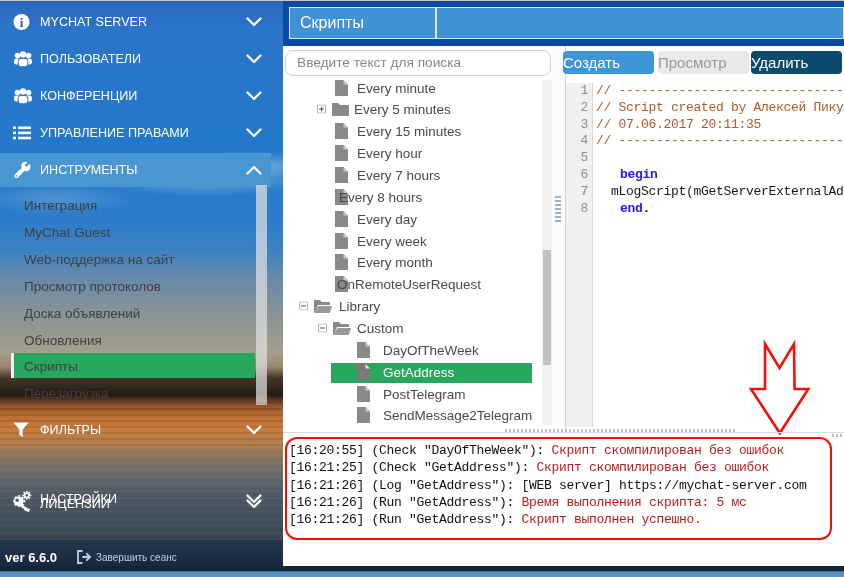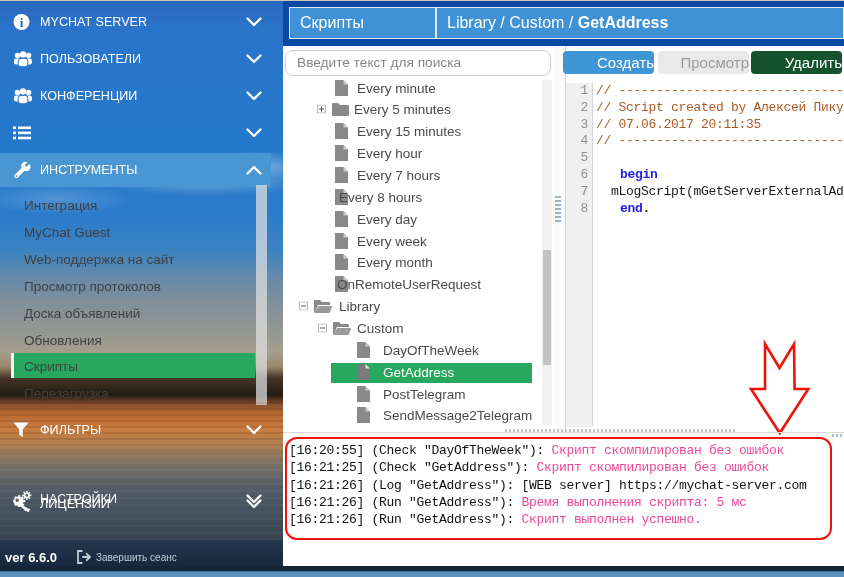--- a/index.html
+++ b/index.html
@@ -58,36 +58,36 @@
   #gutline{left:592px;top:83px;width:1px;height:344px;background:#d8d8d8;}
   #gutnums{left:566px;top:83px;width:22px;text-align:right;color:#909090;
     font-family:"Liberation Mono",monospace;font-size:13px;letter-spacing:-.3px;line-height:16.8px;}
   #code{left:596px;top:83px;width:248px;height:344px;overflow:hidden;
     font-family:"Liberation Mono",monospace;font-size:13px;letter-spacing:-.3px;line-height:16.8px;
     white-space:pre;color:#1a1a1a;}
   .cmt{color:#ad5c28;}
   .kw{color:#2020dd;font-weight:bold;padding-left:24px;}
   
   .btn{position:absolute;top:51px;height:23px;border-radius:4px;color:#fff;
-    font-size:15px;text-align:right;line-height:23px;}
+    font-size:15px;text-align:left;line-height:23px;}
   #btn1{left:563px;width:91px;background:#3e96d6;}
   #btn2{left:658px;width:91px;background:#e9e9e9;color:#9a9a9a;}
-  #btn3{left:751px;width:91px;background:#14532d;}
+  #btn3{left:751px;width:91px;background:#0c4a6e;}
   
   #hline{left:283px;top:432px;width:561px;height:1px;background:#d9d9d9;}
   #hdots{left:505px;top:429px;width:230px;height:3px;
     background:repeating-linear-gradient(90deg,#c4c4c4 0 2px,transparent 2px 4px);}
   #hdots2{left:832px;top:434px;width:12px;height:3px;
     background:repeating-linear-gradient(90deg,#b0c0cc 0 2px,transparent 2px 4px);}
   
   #logbox{left:285px;top:437px;width:547px;height:103px;border:2px solid #ee1208;
     border-radius:12px;box-sizing:border-box;}
   #logtxt{left:289px;top:442px;width:540px;font-family:"Liberation Mono",monospace;
     font-size:13px;letter-spacing:-.3px;line-height:17.3px;white-space:pre;color:#111;}
-  .grn{color:#ec4899;}
+  .grn{color:#b91c1c;}
   
   #botbar{left:0;top:566px;width:844px;height:11px;
     background:linear-gradient(180deg,#16243a 0 48%,#3f6f9e 48% 57%,#5b92c0 57% 100%);}
   #topline{left:0;top:0;width:844px;height:1px;background:#ccc8c0;}
 </style>
 </head>
 <body>
 <div class="abs" id="sidebar"></div>
 <div class="abs" id="toolshl"></div>
 <div class="abs" id="sbscroll"></div>
@@ -143,20 +143,21 @@
     <svg class="ic" width="18" height="14" viewBox="0 0 18 14">
       <g fill="#fff">
         <rect x="0" y="0.5" width="3" height="2.6"></rect>
         <rect x="5" y="0.5" width="13" height="2.6"></rect>
         <rect x="0" y="5.6" width="3" height="2.6"></rect>
         <rect x="5" y="5.6" width="13" height="2.6"></rect>
         <rect x="0" y="10.7" width="3" height="2.6"></rect>
         <rect x="5" y="10.7" width="13" height="2.6"></rect>
       </g>
     </svg>
+    <span class="lbl">УПРАВЛЕНИЕ ПРАВАМИ</span>
     <svg class="ch" width="16" height="10" viewBox="0 0 16 10">
       <path d="M1.5 1.5 8 8 14.5 1.5" fill="none" stroke="#fff" stroke-width="2.3" stroke-linecap="round" stroke-linejoin="round"></path>
     </svg>
   </div>
 <div class="mrow" style="top:154.5px;">
     <svg class="ic" width="18" height="18" viewBox="0 0 18 18">
       <path fill="#fff" d="M16.2 3.1 13.4 5.9 11.6 4.1 14.4 1.3 C12.8 0.5 10.8 0.8 9.5 2.1 C8.2 3.4 7.9 5.3 8.6 6.9 L2 13.5 C1.2 14.3 1.2 15.6 2 16.4 C2.8 17.2 4.1 17.2 4.9 16.4 L11.5 9.8 C13.1 10.5 15 10.2 16.3 8.9 C17.6 7.6 17.9 5.6 17.1 4 Z M3.4 15.9 c-.5 0-.9-.4-.9-.9 s.4-.9 .9-.9 .9.4 .9.9 -.4.9-.9.9z"></path>
     </svg>
     <span class="lbl">ИНСТРУМЕНТЫ</span>
     <svg class="ch" width="16" height="10" viewBox="0 0 16 10">
@@ -209,21 +210,20 @@
     <g fill="none" stroke="#c2cdd8" stroke-width="1.8">
       <path d="M6.5 1 H2 V13 H6.5"></path>
       <path d="M7 7 H13.5 M10.8 3.8 14 7 10.8 10.2" stroke-linejoin="round" stroke-linecap="round"></path>
     </g>
   </svg>
 <div class="abs" style="left:96px;top:557px;transform:translateY(-50%);color:#c2cdd8;font-size:10px;">Завершить сеанс</div>
 <div class="abs" id="topbar">
     <div class="abs" id="tab1"></div>
     <div class="abs" id="tab2"></div>
   <div class="tabtxt" style="left:17px;">Скрипты</div>
-  <div class="tabtxt" style="left:164px;">Library / Custom / <b>GetAddress</b></div>
 </div>
 <div class="abs" id="search"></div>
 <div class="abs" id="searchtxt">Введите текст для поиска</div>
 <div class="abs" id="treetrack"></div>
 <div class="abs" id="treethumb"></div>
 <div class="abs" id="treesel"></div>
 <svg class="ticon" style="left:335px;top:87.6px;" width="13" height="16" viewBox="0 0 13 16">
     <path fill="#898989" d="M0 0 H8.5 L13 4.5 V16 H0 Z"></path>
     <path fill="#c9c9c9" d="M8.5 0 L13 4.5 H8.5 Z"></path>
   </svg>

